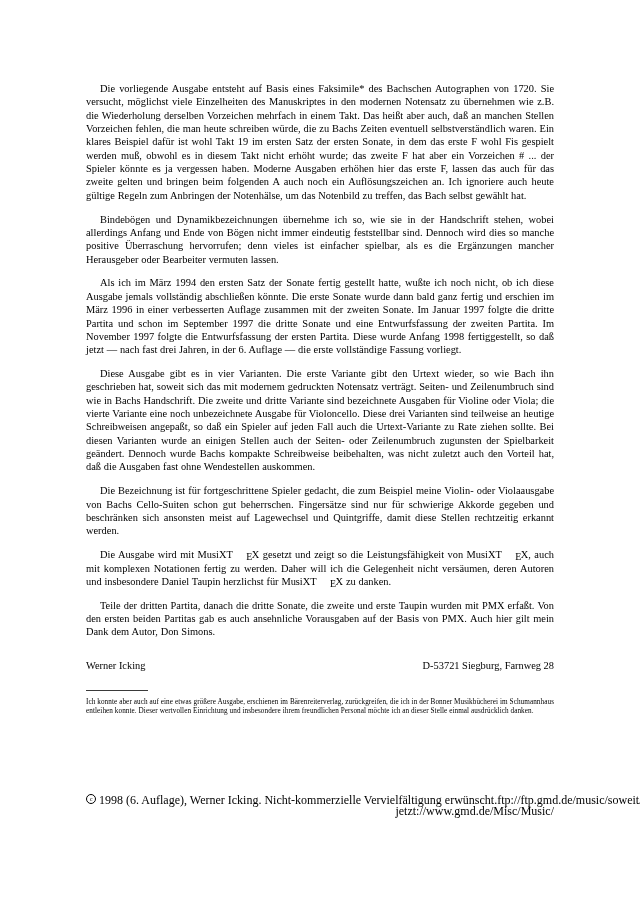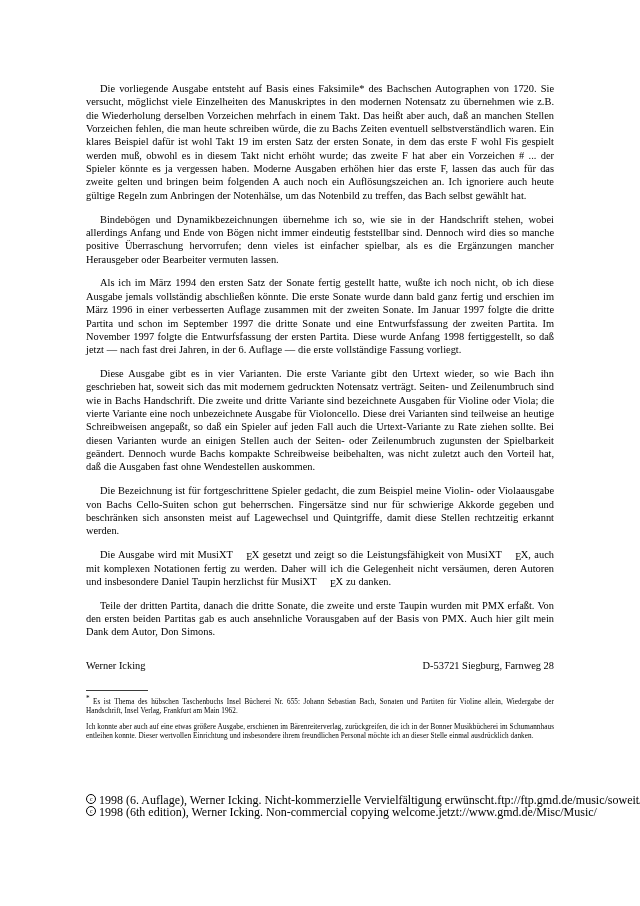--- a/index.html
+++ b/index.html
@@ -132,30 +132,28 @@
 
     <p class="body-par">Teile der dritten Partita, danach die dritte Sonate, die zweite und erste Taupin wurden mit PMX erfaßt. Von den ersten beiden Partitas gab es auch ansehnliche Vorausgaben auf der Basis von PMX. Auch hier gilt mein Dank dem Autor, Don Simons.</p>
 
     <div class="signature-row">
       <span>Werner Icking</span>
       <span>D-53721 Siegburg, Farnweg 28</span>
     </div>
 
     <div class="fn-rule"></div>
 
-    <p class="footnote"><sup class="fn-mark">*</sup><span> Es ist Thema des hübschen Taschenbuchs Insel Bücherei Nr. 655: Johann Sebastian Bach, Sonaten und Partiten für Violine allein, Wiedergabe der Handschrift, Insel Verlag, Frankfurt am Main 1962.</span></p>
 
     <p class="footnote"><span>Ich konnte aber auch auf eine etwas größere Ausgabe, erschienen im Bärenreiterverlag, zurückgreifen, die ich in der Bonner Musikbücherei im Schumannhaus entleihen konnte. Dieser wertvollen Einrichtung und insbesondere ihrem freundlichen Personal möchte ich an dieser Stelle einmal ausdrücklich danken.</span></p>
 
   </div>
 
   <div class="copyright-block">
     <div class="cp-line">
       <span class="cp-text"><span class="copy-glyph"></span><span>1998 (6. Auflage), Werner Icking. Nicht-kommerzielle Vervielfältigung erwünscht.</span></span>
       <span class="cp-url">ftp://ftp.gmd.de/music/soweit/</span>
     </div>
     <div class="cp-line">
-      <span class="cp-text"><span class="copy-glyph"></span><span>1998 (6th edition), Werner Icking. Non-commercial copying welcome.</span></span>
       <span class="cp-url">jetzt://www.gmd.de/Misc/Music/</span>
     </div>
   </div>
 
 </div>
 
 </body></html>

